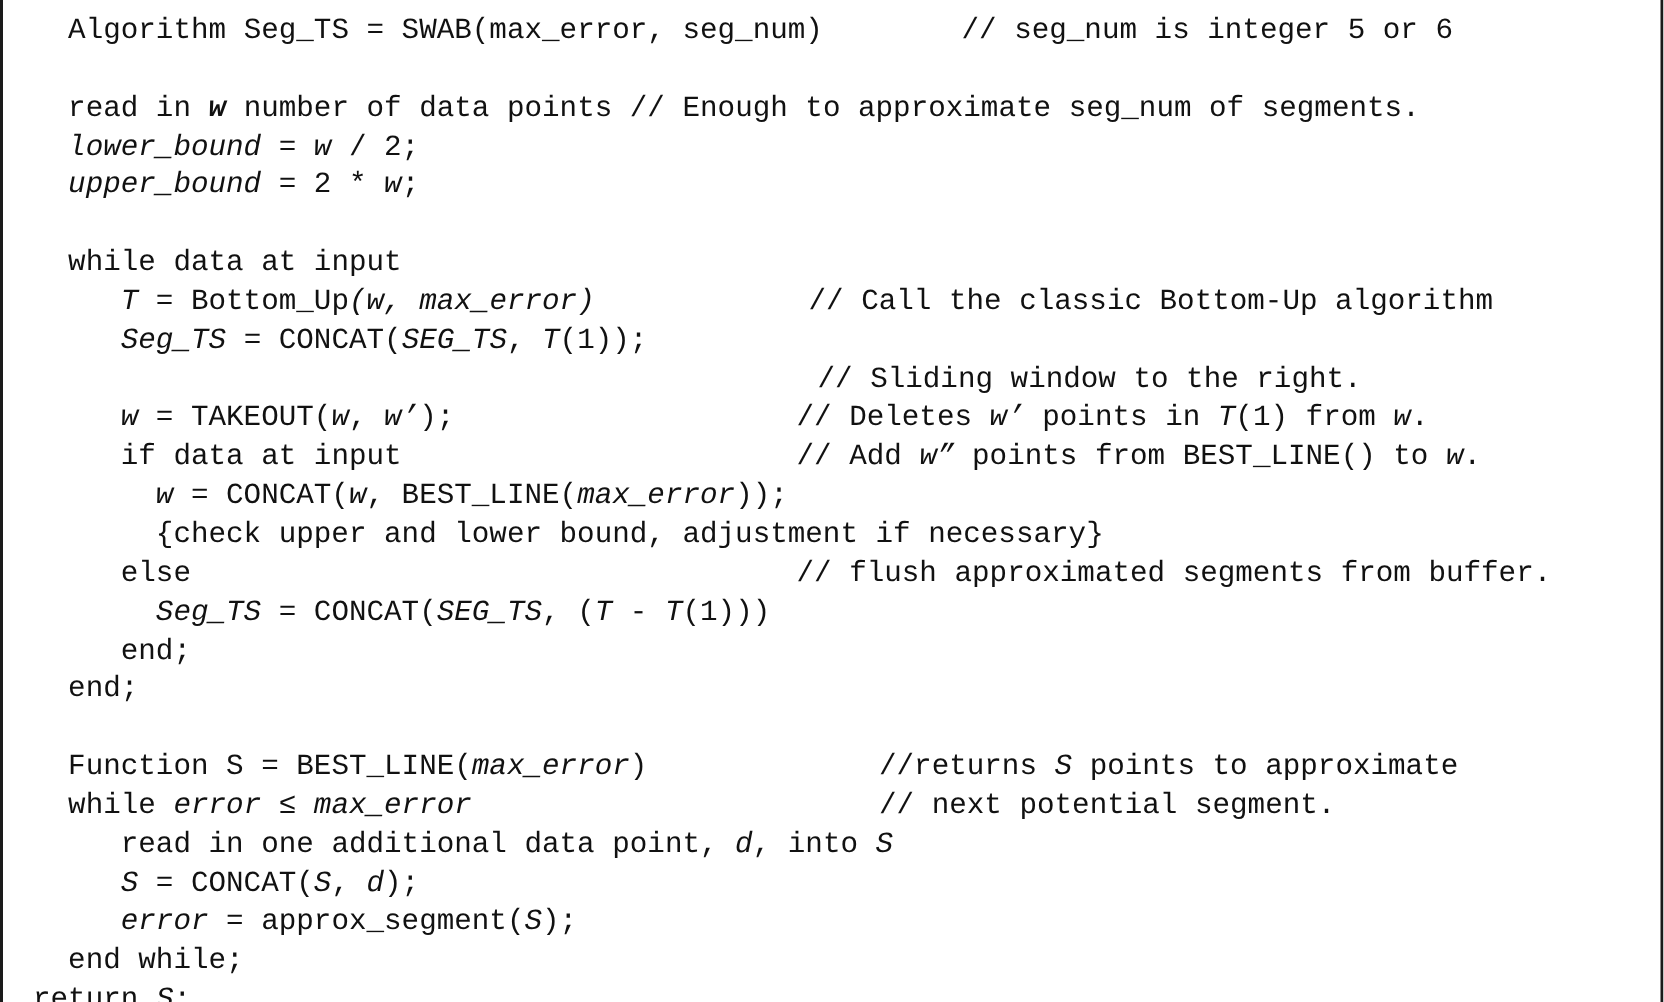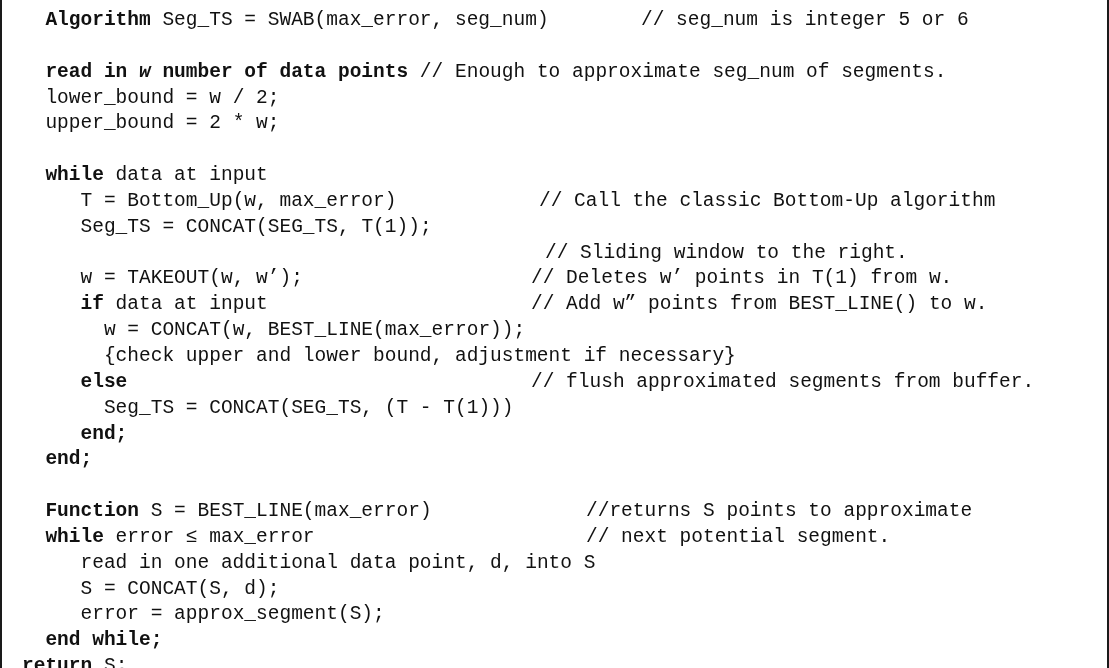--- a/index.html
+++ b/index.html
@@ -29,22 +29,22 @@
     color: #111111;
     white-space: pre;
     -webkit-font-smoothing: none;
   }
   .ln {
     position: relative;
     height: 25.85px;
     white-space: pre;
   }
   .seg { white-space: pre; }
-  .kw   { font-weight: bold; }
-  .it   { }
+  .kw   { font-weight: normal; }
+  .it   { font-style: italic; }
   .itb  { font-style: italic; font-weight: bold; }
   
   .cmt {
     position: absolute;
     top: 0;
     white-space: pre;
   }
 </style>
 </head>
 <body>

